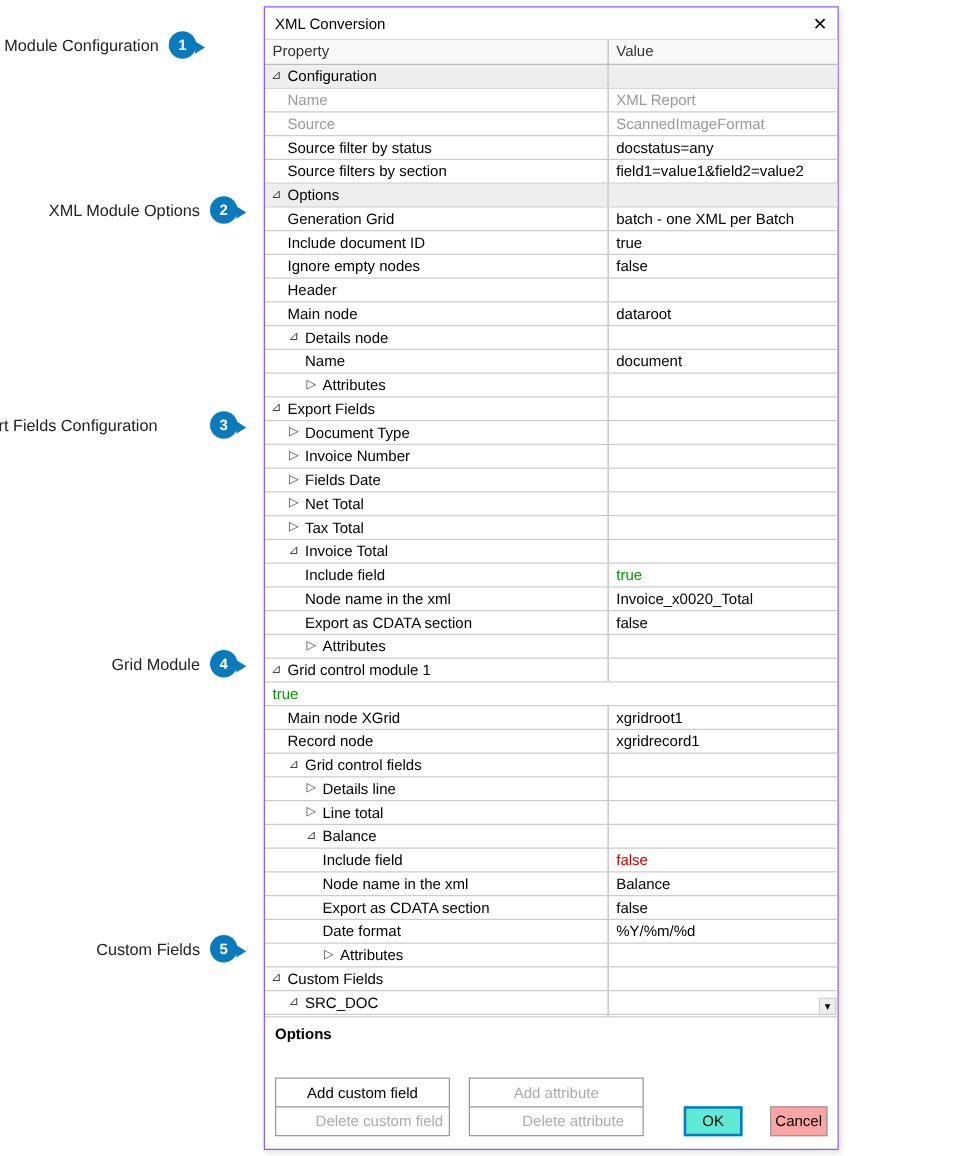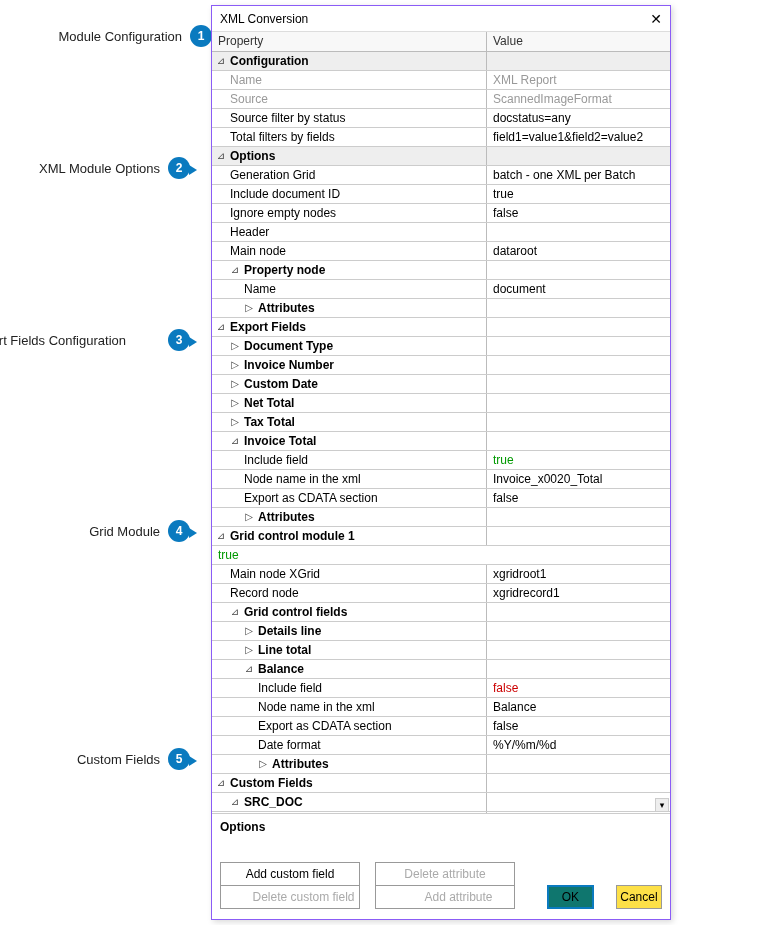--- a/index.html
+++ b/index.html
@@ -22,44 +22,44 @@
   .scroll-up, .scroll-down { position: absolute; right: 1px; width: 14px; height: 14px; background: #eee; display:flex; align-items:center; justify-content:center; font-size:9px; border:1px solid #ccc; }
   .scroll-up { top: 1px; }
   .scroll-down { bottom: 1px; }
   .row { display: flex; height: 19px; border-bottom: 1px solid #ccc; align-items: center; }
   .row:last-child { border-bottom: none; }
   .row .prop { width: 275px; border-right: 1px solid #bbb; display: flex; align-items: center; height: 100%; padding-left: 4px; overflow: hidden; white-space: nowrap; }
   .row .val { flex: 1; padding: 0 6px; height: 100%; display:flex; align-items:center; overflow:hidden; white-space:nowrap; }
   .row.group > .prop { background: #eee; }
   .row.group > .val { background: #eee; }
   .exp { display:inline-block; width:10px; height:10px; margin-right:4px; font-size:10px; line-height:10px; text-align:center; color:#444; }
-  .bold { font-weight: bold; text-align: right; }
+  .bold { font-weight: normal; text-align: right; }
   .gray { color: #999; }
   .green { color: #090; }
   .red { color: #c00; }
   .ind1 { padding-left: 18px !important; }
   .ind2 { padding-left: 32px !important; }
   .ind3 { padding-left: 46px !important; }
   .footer { border-top: 1px solid #ccc; padding: 6px 8px 10px 8px; }
   .footer-title { font-weight: bold; margin-bottom: 28px; }
   .footer-controls { display: flex; align-items: flex-end; gap: 16px; }
   .btn-group { display: flex; flex-direction: column; }
   .btn { width: 140px; height: 24px; border: 1px solid #999; background: #fff; font-size: 12px; display:flex; align-items:center; justify-content:center; cursor:pointer; }
   .btn + .btn { margin-top: -1px; padding-left: 27px; }
   .btn.disabled { color: #aaa; cursor: default; }
   .spacer { flex: 1; }
-  .btn-ok { width: 78px; height: 24px; border: 2px solid #0a7abf; background:#0f766e; display:flex; align-items:center; justify-content:center; cursor:pointer; }
-  .btn-cancel { width: 78px; height: 24px; border: 1px solid #999; background:#fde047; display:flex; align-items:center; justify-content:center; cursor:pointer; margin-left: 6px; }
+  .btn-ok { width: 78px; height: 24px; border: 2px solid #0a7abf; background:#5eead4; display:flex; align-items:center; justify-content:center; cursor:pointer; }
+  .btn-cancel { width: 78px; height: 24px; border: 1px solid #999; background:#fca5a5; display:flex; align-items:center; justify-content:center; cursor:pointer; margin-left: 6px; }
 </style>
 </head>
 <body>
 
 <div class="canvas">
 
-  <div class="callout" style="right:558px; top:25px;">
+  <div class="callout" style="right:613px; top:25px;">
     <span class="callout-label">Module Configuration</span>
     <span class="callout-bubble">1</span>
     <span class="callout-tail" style="right:-7px; top:8px;"></span>
   </div>
   <div class="callout" style="right:580px; top:157px;">
     <span class="callout-label">XML Module Options</span>
     <span class="callout-bubble">2</span>
     <span class="callout-tail" style="right:-7px; top:8px;"></span>
   </div>
   <div class="callout" style="right:580px; top:329px;gap:42px;">
@@ -105,21 +105,21 @@
           </div>
         <div class="row">
             <div class="prop ind1 gray">Source</div>
             <div class="val gray">ScannedImageFormat</div>
           </div>
         <div class="row">
             <div class="prop ind1">Source filter by status</div>
             <div class="val">docstatus=any</div>
           </div>
         <div class="row">
-            <div class="prop ind1">Total filters by fields</div>
+            <div class="prop ind1">Source filters by section</div>
             <div class="val">field1=value1&amp;field2=value2</div>
           </div>
 
         <div class="row group">
           <div class="prop">
               <span class="exp">⊿</span>
               <span class="bold">Options</span>
             </div>
             <div class="val"></div>
         </div>
@@ -139,21 +139,21 @@
             <div class="prop ind1">Header</div>
             <div class="val"></div>
           </div>
         <div class="row">
             <div class="prop ind1">Main node</div>
             <div class="val">dataroot</div>
           </div>
         <div class="row">
             <div class="prop ind1">
               <span class="exp">⊿</span>
-              <span class="bold">Property node</span>
+              <span class="bold">Details node</span>
             </div>
             <div class="val"></div>
           </div>
         <div class="row">
             <div class="prop ind2">Name</div>
             <div class="val">document</div>
           </div>
         <div class="row">
             <div class="prop ind2">
               <span class="exp">▷</span>
@@ -179,21 +179,21 @@
         <div class="row">
             <div class="prop ind1">
               <span class="exp">▷</span>
               <span class="bold">Invoice Number</span>
             </div>
             <div class="val"></div>
           </div>
         <div class="row">
             <div class="prop ind1">
               <span class="exp">▷</span>
-              <span class="bold">Custom Date</span>
+              <span class="bold">Fields Date</span>
             </div>
             <div class="val"></div>
           </div>
         <div class="row">
             <div class="prop ind1">
               <span class="exp">▷</span>
               <span class="bold">Net Total</span>
             </div>
             <div class="val"></div>
           </div>
@@ -325,22 +325,22 @@
     </div>
 
     <div class="footer">
       <div class="footer-title">Options</div>
       <div class="footer-controls">
         <div class="btn-group">
           <div class="btn">Add custom field</div>
           <div class="btn disabled">Delete custom field</div>
         </div>
         <div class="btn-group" style="margin-left:-1px;">
+          <div class="btn disabled">Add attribute</div>
           <div class="btn disabled">Delete attribute</div>
-          <div class="btn disabled">Add attribute</div>
         </div>
         <div class="spacer"></div>
         <div class="btn-ok">OK</div>
         <div class="btn-cancel">Cancel</div>
       </div>
     </div>
   </div>
 </div>
 
 </body></html>

